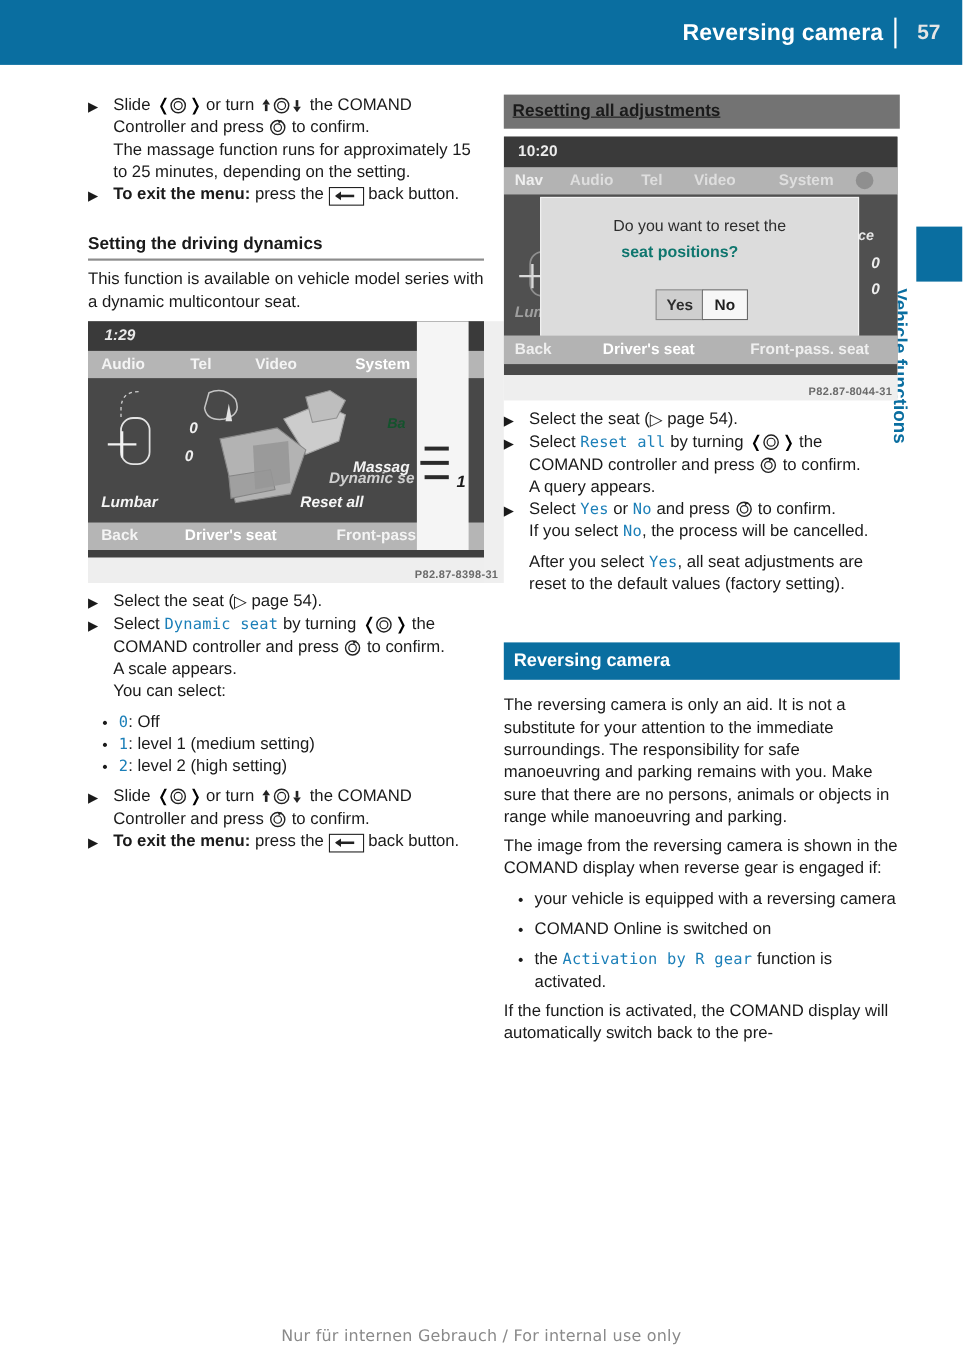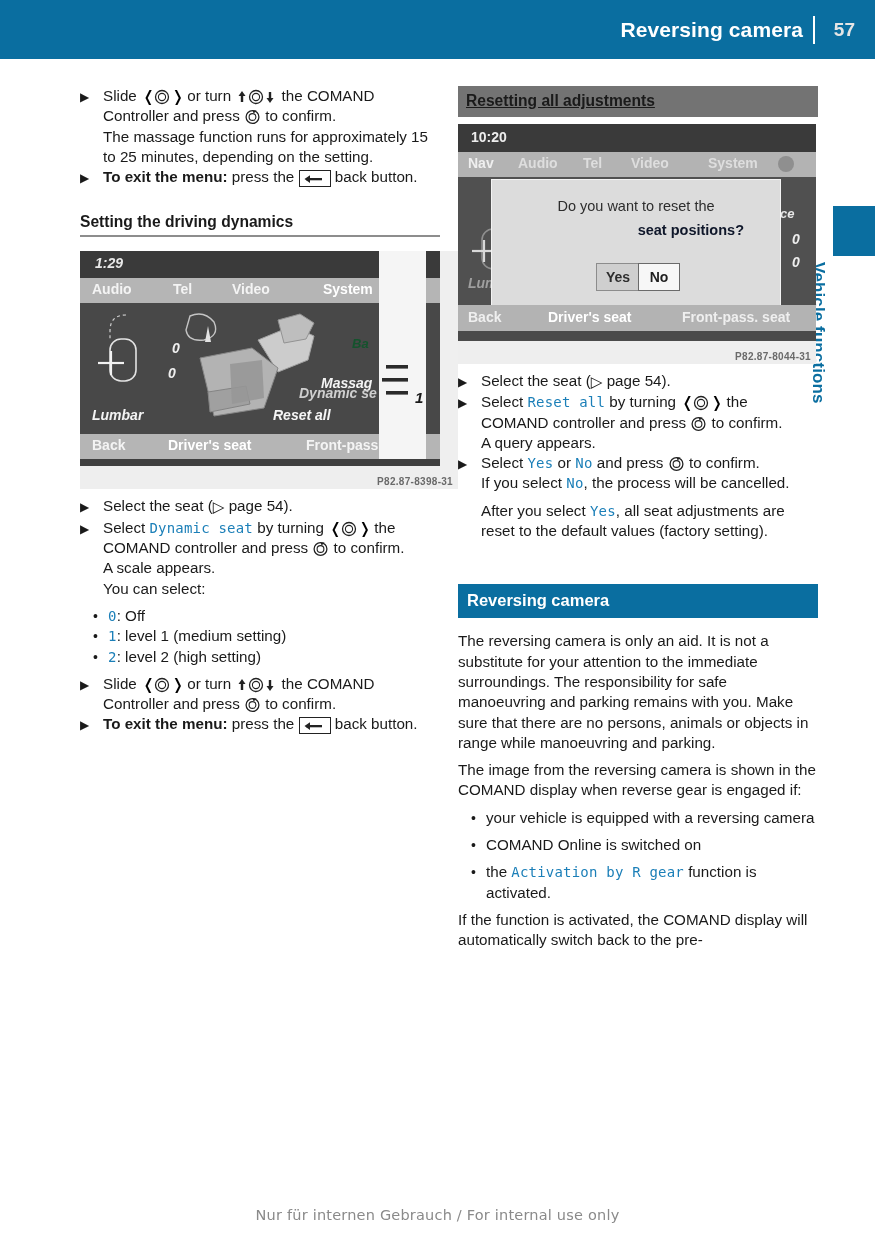--- a/index.html
+++ b/index.html
@@ -188,20 +188,21 @@
           <polygon points="10,2.2 10,10 4.5,6.1" fill="#222"></polygon>
         </svg>
     </span><span> back button.</span>
   </div>
 
   <div class="gap-l"></div>
 
   <div class="h3">Setting the driving dynamics</div>
 
   <div class="gap-s"></div>
+  <p class="para">This function is available on vehicle model series with a dynamic multicontour seat.</p>
   <div class="gap-s"></div>
 
   <div class="figure" id="fig-left" style="width:378px;height:238px;">
 
     <div style="position:absolute;left:0;top:0;width:360px;height:215px;background:#3f3f3f;"></div>
 
     <div style="position:absolute;left:0;top:0;width:360px;height:27px;background:#3a3a3a;"></div>
     <div style="position:absolute;left:15px;top:4px;font-size:14px;color:#e9e9e9;font-weight:bold;font-style:italic;">1:29</div>
 
     <div style="position:absolute;left:0;top:27px;width:360px;height:25px;background:#b5b5b5;"></div>
@@ -362,21 +363,21 @@
       <line x1="16" y1="21" x2="16" y2="43" stroke="#d9d9d9" stroke-width="2.2"></line>
     </svg>
     <div style="position:absolute;left:322px;top:82px;font-size:13px;color:#e6e6e6;font-style:italic;font-weight:bold;">ce</div>
     <div style="position:absolute;left:334px;top:107px;font-size:14px;color:#ededed;font-style:italic;font-weight:bold;">0</div>
     <div style="position:absolute;left:334px;top:130px;font-size:14px;color:#ededed;font-style:italic;font-weight:bold;">0</div>
     <div style="position:absolute;left:10px;top:151px;font-size:14px;color:#9f9f9f;font-style:italic;font-weight:bold;">Lumbar</div>
     <div style="position:absolute;left:190px;top:151px;font-size:14px;color:#9f9f9f;font-style:italic;font-weight:bold;">Reset all</div>
 
     <div style="position:absolute;left:33px;top:55px;width:288px;height:125px;background:#dcdcdc;border:1px solid #f3f3f3;">
       <div style="position:absolute;left:0;top:18px;width:288px;text-align:center;font-size:14.5px;font-weight:normal;color:#2d2d2d;">Do you want to reset the</div>
-      <div style="position:absolute;left:0;top:42px;width:252px;text-align:right;font-size:14.5px;font-weight:bold;color:#0f172a;">seat positions?</div>
+      <div style="position:absolute;left:0;top:42px;width:252px;text-align:center;font-size:14.5px;font-weight:bold;color:#0f766e;">seat positions?</div>
       <div style="position:absolute;left:104px;top:83px;width:42px;height:26px;background:#cfcfcf;border:1px solid #8c8c8c;">
         <div style="text-align:center;line-height:26px;font-size:14px;font-weight:bold;color:#2d2d2d;">Yes</div>
       </div>
       <div style="position:absolute;left:146px;top:83px;width:40px;height:26px;background:#f7f7f7;border:1px solid #6a6a6a;">
         <div style="text-align:center;line-height:26px;font-size:14px;font-weight:bold;color:#1f1f1f;">No</div>
       </div>
     </div>
 
     <div style="position:absolute;left:0;top:181px;width:358px;height:26px;background:#b3b3b3;"></div>
     <div style="position:absolute;left:10px;top:185px;font-size:14px;color:#efefef;font-weight:bold;">Back</div>

